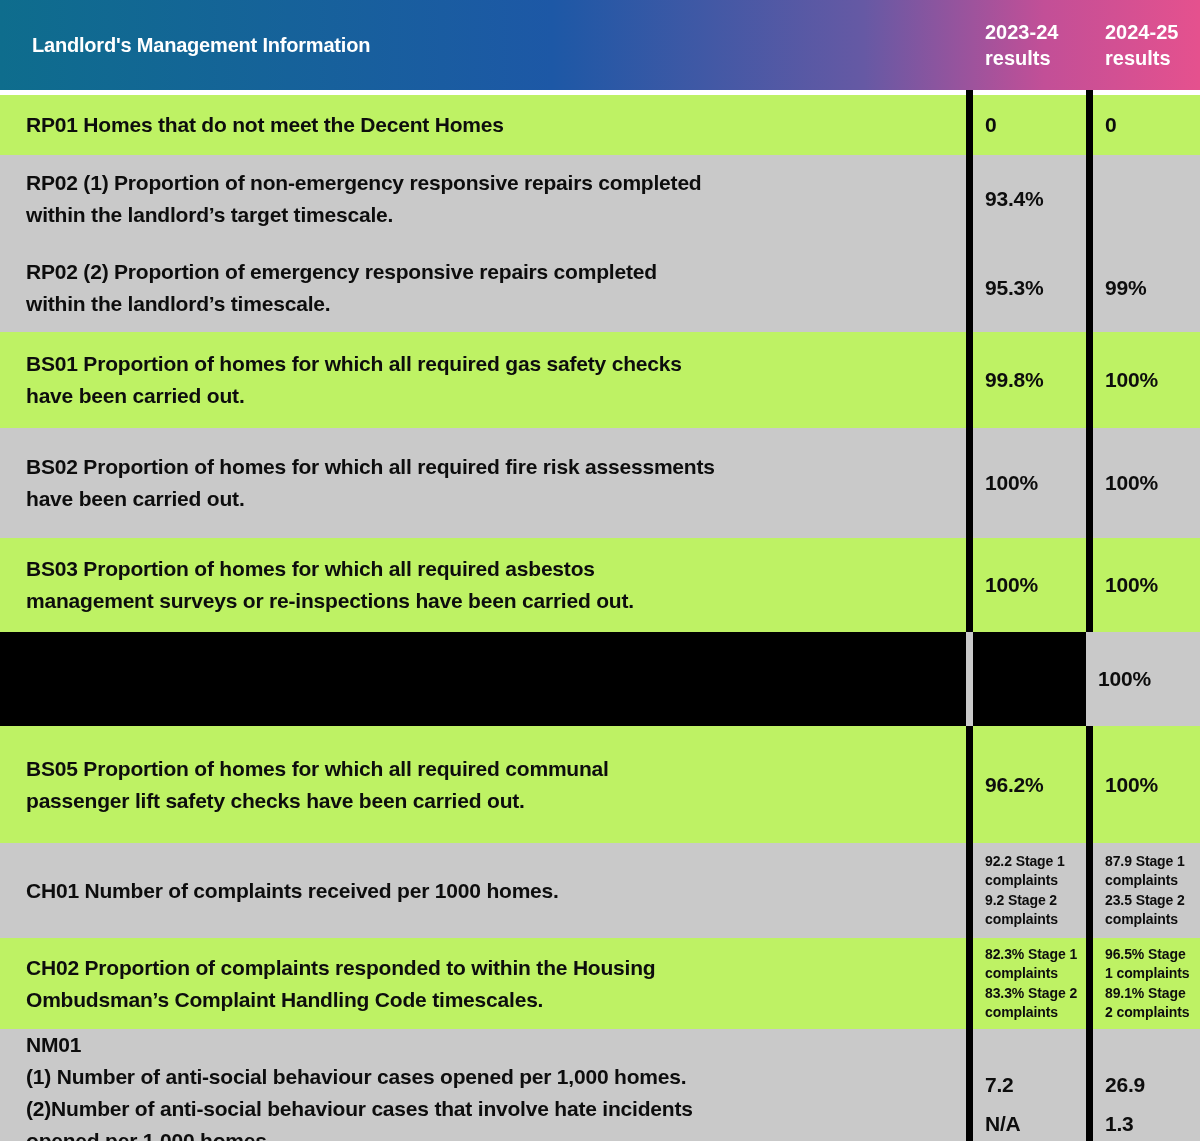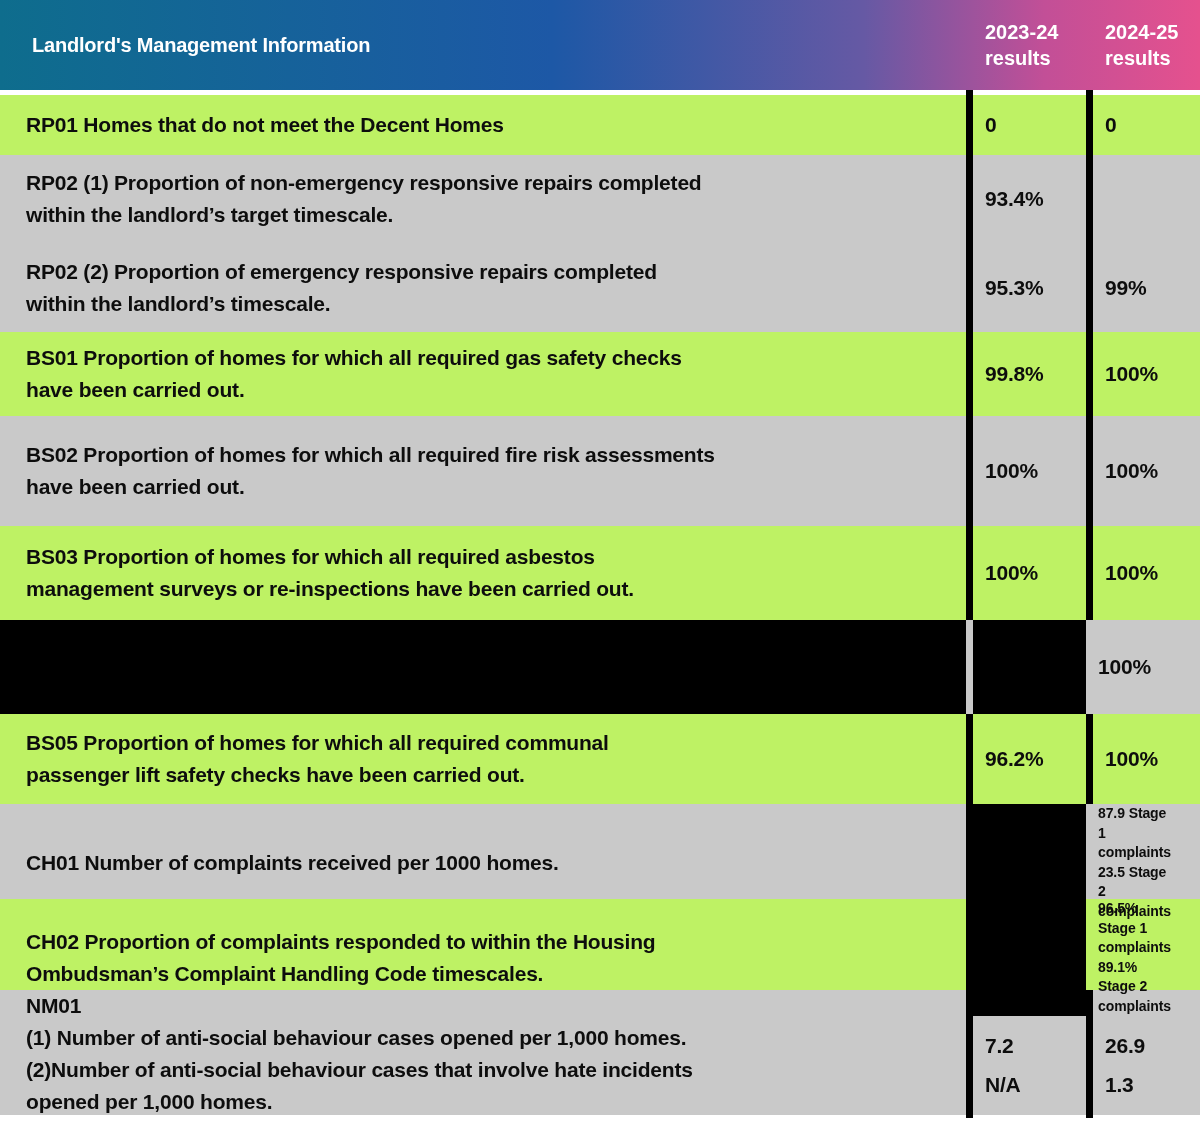--- a/index.html
+++ b/index.html
@@ -86,21 +86,21 @@
 
 <div class="row gray grid5" style="height:89px">
   <div class="label">RP02 (2) Proportion of emergency responsive repairs completed
 within the landlord’s timescale.</div>
   <div class="sep"></div>
   <div class="val">95.3%</div>
   <div class="sep"></div>
   <div class="val">99%</div>
 </div>
 
-<div class="row white grid5" style="height:84px">
+<div class="row white grid5" style="height:96px">
   <div class="label">BS01 Proportion of homes for which all required gas safety checks
 have been carried out.</div>
   <div class="sep"></div>
   <div class="val">99.8%</div>
   <div class="sep"></div>
   <div class="val">100%</div>
 </div>
 
 <div class="row gray grid5" style="height:110px">
   <div class="label">BS02 Proportion of homes for which all required fire risk assessments
@@ -120,41 +120,45 @@
   <div class="val">100%</div>
 </div>
 
 <div class="row gray grid5" style="height:94px">
   <div class="sep"></div>
   <div class="val">93.0%</div>
   <div class="sep"></div>
   <div class="val">100%</div>
 </div>
 
-<div class="row white grid5" style="height:90px">
+<div class="row white grid5" style="height:117px">
   <div class="label">BS05 Proportion of homes for which all required communal
 passenger lift safety checks have been carried out.</div>
   <div class="sep"></div>
   <div class="val">96.2%</div>
   <div class="sep"></div>
   <div class="val">100%</div>
 </div>
 
 <div class="row gray grid5" style="height:95px">
   <div class="label">CH01 Number of complaints received per 1000 homes.</div>
   <div class="sep"></div>
+  <div class="val small">92.2 Stage 1 complaints
+9.2 Stage 2 complaints</div>
   <div class="sep"></div>
   <div class="val small">87.9 Stage 1 complaints
 23.5 Stage 2 complaints</div>
 </div>
 
 <div class="row white grid5" style="height:91px">
   <div class="label">CH02 Proportion of complaints responded to within the Housing
 Ombudsman’s Complaint Handling Code timescales.</div>
   <div class="sep"></div>
+  <div class="val small">82.3% Stage 1 complaints
+83.3% Stage 2 complaints</div>
   <div class="sep"></div>
   <div class="val small">96.5% Stage 1 complaints
 89.1% Stage 2 complaints</div>
 </div>
 
 <div class="row gray grid5" style="height:125px">
   <div class="label">NM01
 (1) Number of anti-social behaviour cases opened per 1,000 homes.
 (2)Number of anti-social behaviour cases that involve hate incidents
 opened per 1,000 homes.</div>

